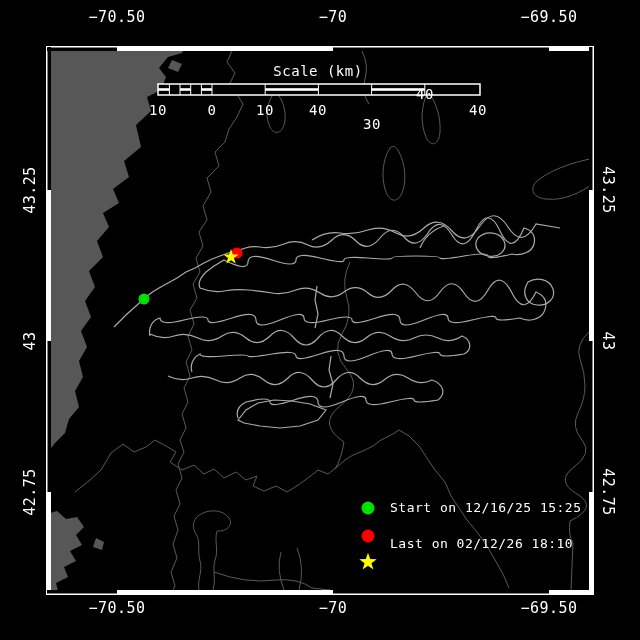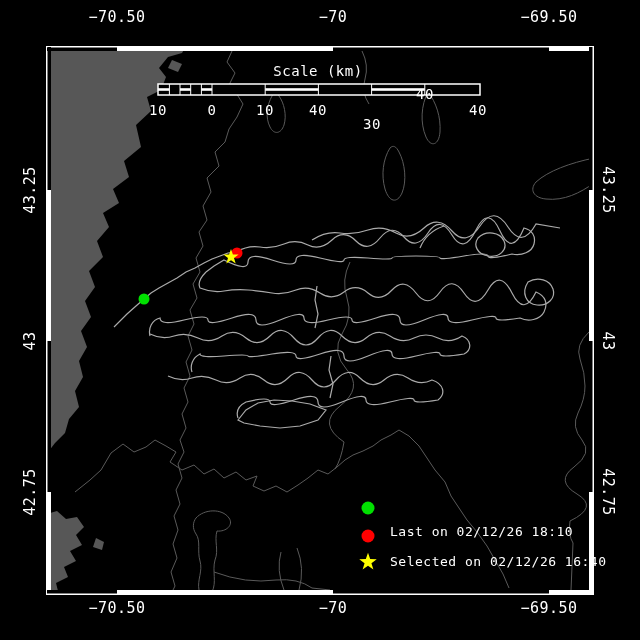--- a/index.html
+++ b/index.html
@@ -130,16 +130,16 @@
 
 <div class="sb" style="left:318px;top:63px">Scale (km)</div>
 <div class="sb" style="left:158px;top:102px">10</div>
 <div class="sb" style="left:212px;top:102px">0</div>
 <div class="sb" style="left:265px;top:102px">10</div>
 <div class="sb" style="left:318px;top:102px">40</div>
 <div class="sb" style="left:372px;top:116px">30</div>
 <div class="sb" style="left:425px;top:86px">40</div>
 <div class="sb" style="left:478px;top:102px">40</div>
 
-<div class="lg" style="top:524px">Last on 02/12/26 18:10</div>
-<div class="lg" style="top:554px">Selected on 02/12/26 16:40</div>
+<div class="lg" style="top:500px">Start on 12/16/25 15:25</div>
+<div class="lg" style="top:536px">Last on 02/12/26 18:10</div>
 
 </div>
 
 </body></html>

